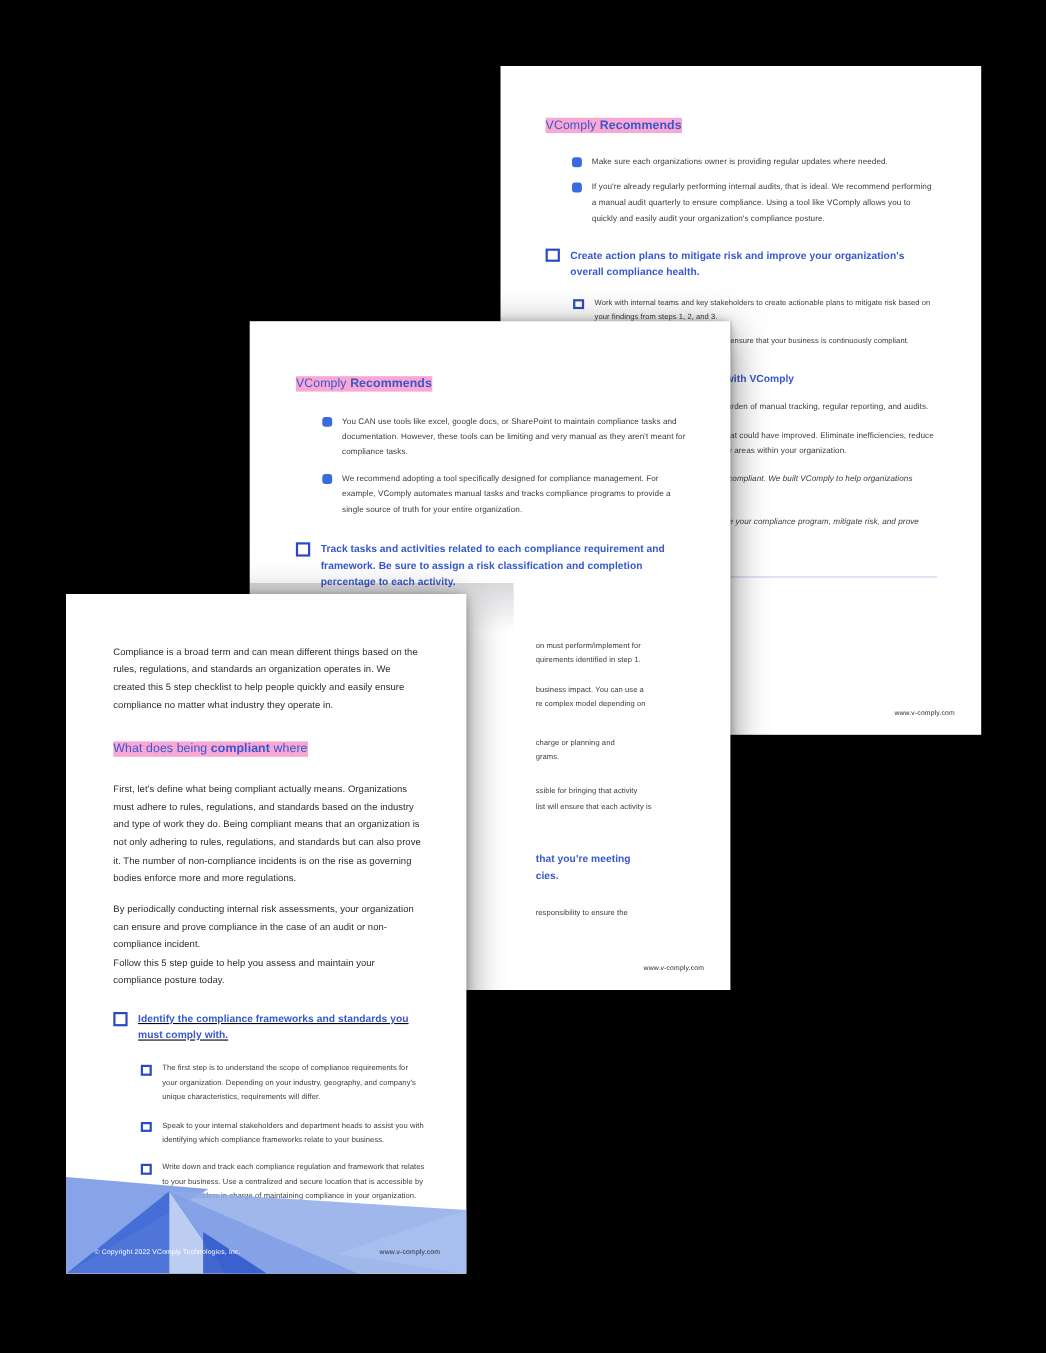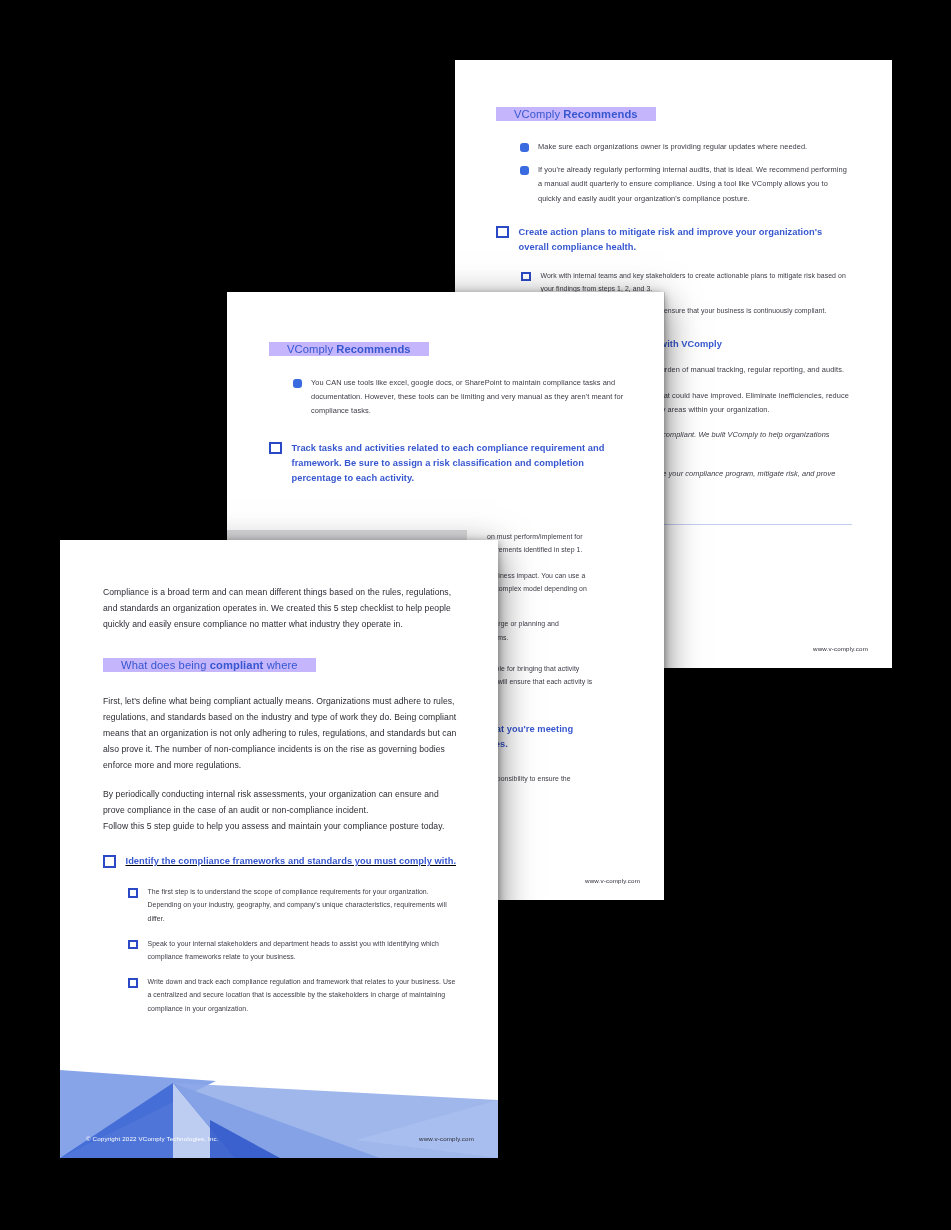--- a/index.html
+++ b/index.html
@@ -16,40 +16,40 @@
     position:absolute;
     background:#ffffff;
     overflow:hidden;
     box-shadow:0 10px 34px rgba(0,0,0,0.55), 0 2px 8px rgba(0,0,0,0.4);
   }
   .sheet .pad { position:absolute; left:0; top:0; right:0; }
 
   
   #sheet-back  { left:455px; top:60px;  width:437px; height:608px; z-index:1; }
   #sheet-mid   { left:227px; top:292px; width:437px; height:608px; z-index:2; }
-  #sheet-front { left:60px;  top:540px; width:438px; height:618px; z-index:3; }
+  #sheet-front { left:60px;  top:540px; width:364px; height:618px; z-index:3; }
 
   
   .body-txt {
     font-size:8.6px;
     line-height:16.2px;
     color:#2b2b33;
     letter-spacing:0.06px;
   }
   .body-txt.sm { font-size:7.4px; line-height:14.2px; color:#3a3a44; }
   .body-txt.xs { font-size:6.9px; line-height:13.2px; color:#3a3a44; }
 
   .h-blue {
     color:#3757cf;
     font-weight:bold;
     font-size:11.2px;
     letter-spacing:0.1px;
-    background:#c4b5fd;
+    background:#f9a8d4;
     display:inline;
-    padding:1px 18px;
+    padding:1px 0;
     line-height:18px;
   }
   .h-blue .light { font-weight:normal; }
 
   .h-sec {
     color:#3757cf;
     font-weight:bold;
     font-size:9.3px;
     line-height:15px;
     letter-spacing:0.05px;
@@ -204,20 +204,24 @@
     <div class="pad" style="padding:47px 40px 0 42px;">
 
       <div style="margin-bottom:18px;">
         <span class="h-blue"><span class="light">VComply </span><span>Recommends</span></span>
       </div>
 
       <div style="padding-left:25px;">
         <div class="row">
           <span class="ico dot"></span>
           <span class="txt body-txt sm">You CAN use tools like excel, google docs, or SharePoint to maintain compliance tasks and documentation. However, these tools can be limiting and very manual as they aren't meant for compliance tasks.</span>
+        </div>
+        <div class="row">
+          <span class="ico dot"></span>
+          <span class="txt body-txt sm">We recommend adopting a tool specifically designed for compliance management. For example, VComply automates manual tasks and tracks compliance programs to provide a single source of truth for your entire organization.</span>
         </div>
       </div>
 
       <div class="row" style="margin-top:22px;">
         <span class="ico hexring big"></span>
         <span class="txt h-sec">Track tasks and activities related to each compliance requirement and framework. Be sure to assign a risk classification and completion percentage to each activity.</span>
       </div>
 
       <div style="margin-top:44px; padding-left:218px;">
         <p class="body-txt xs">on must perform/implement for</p>

